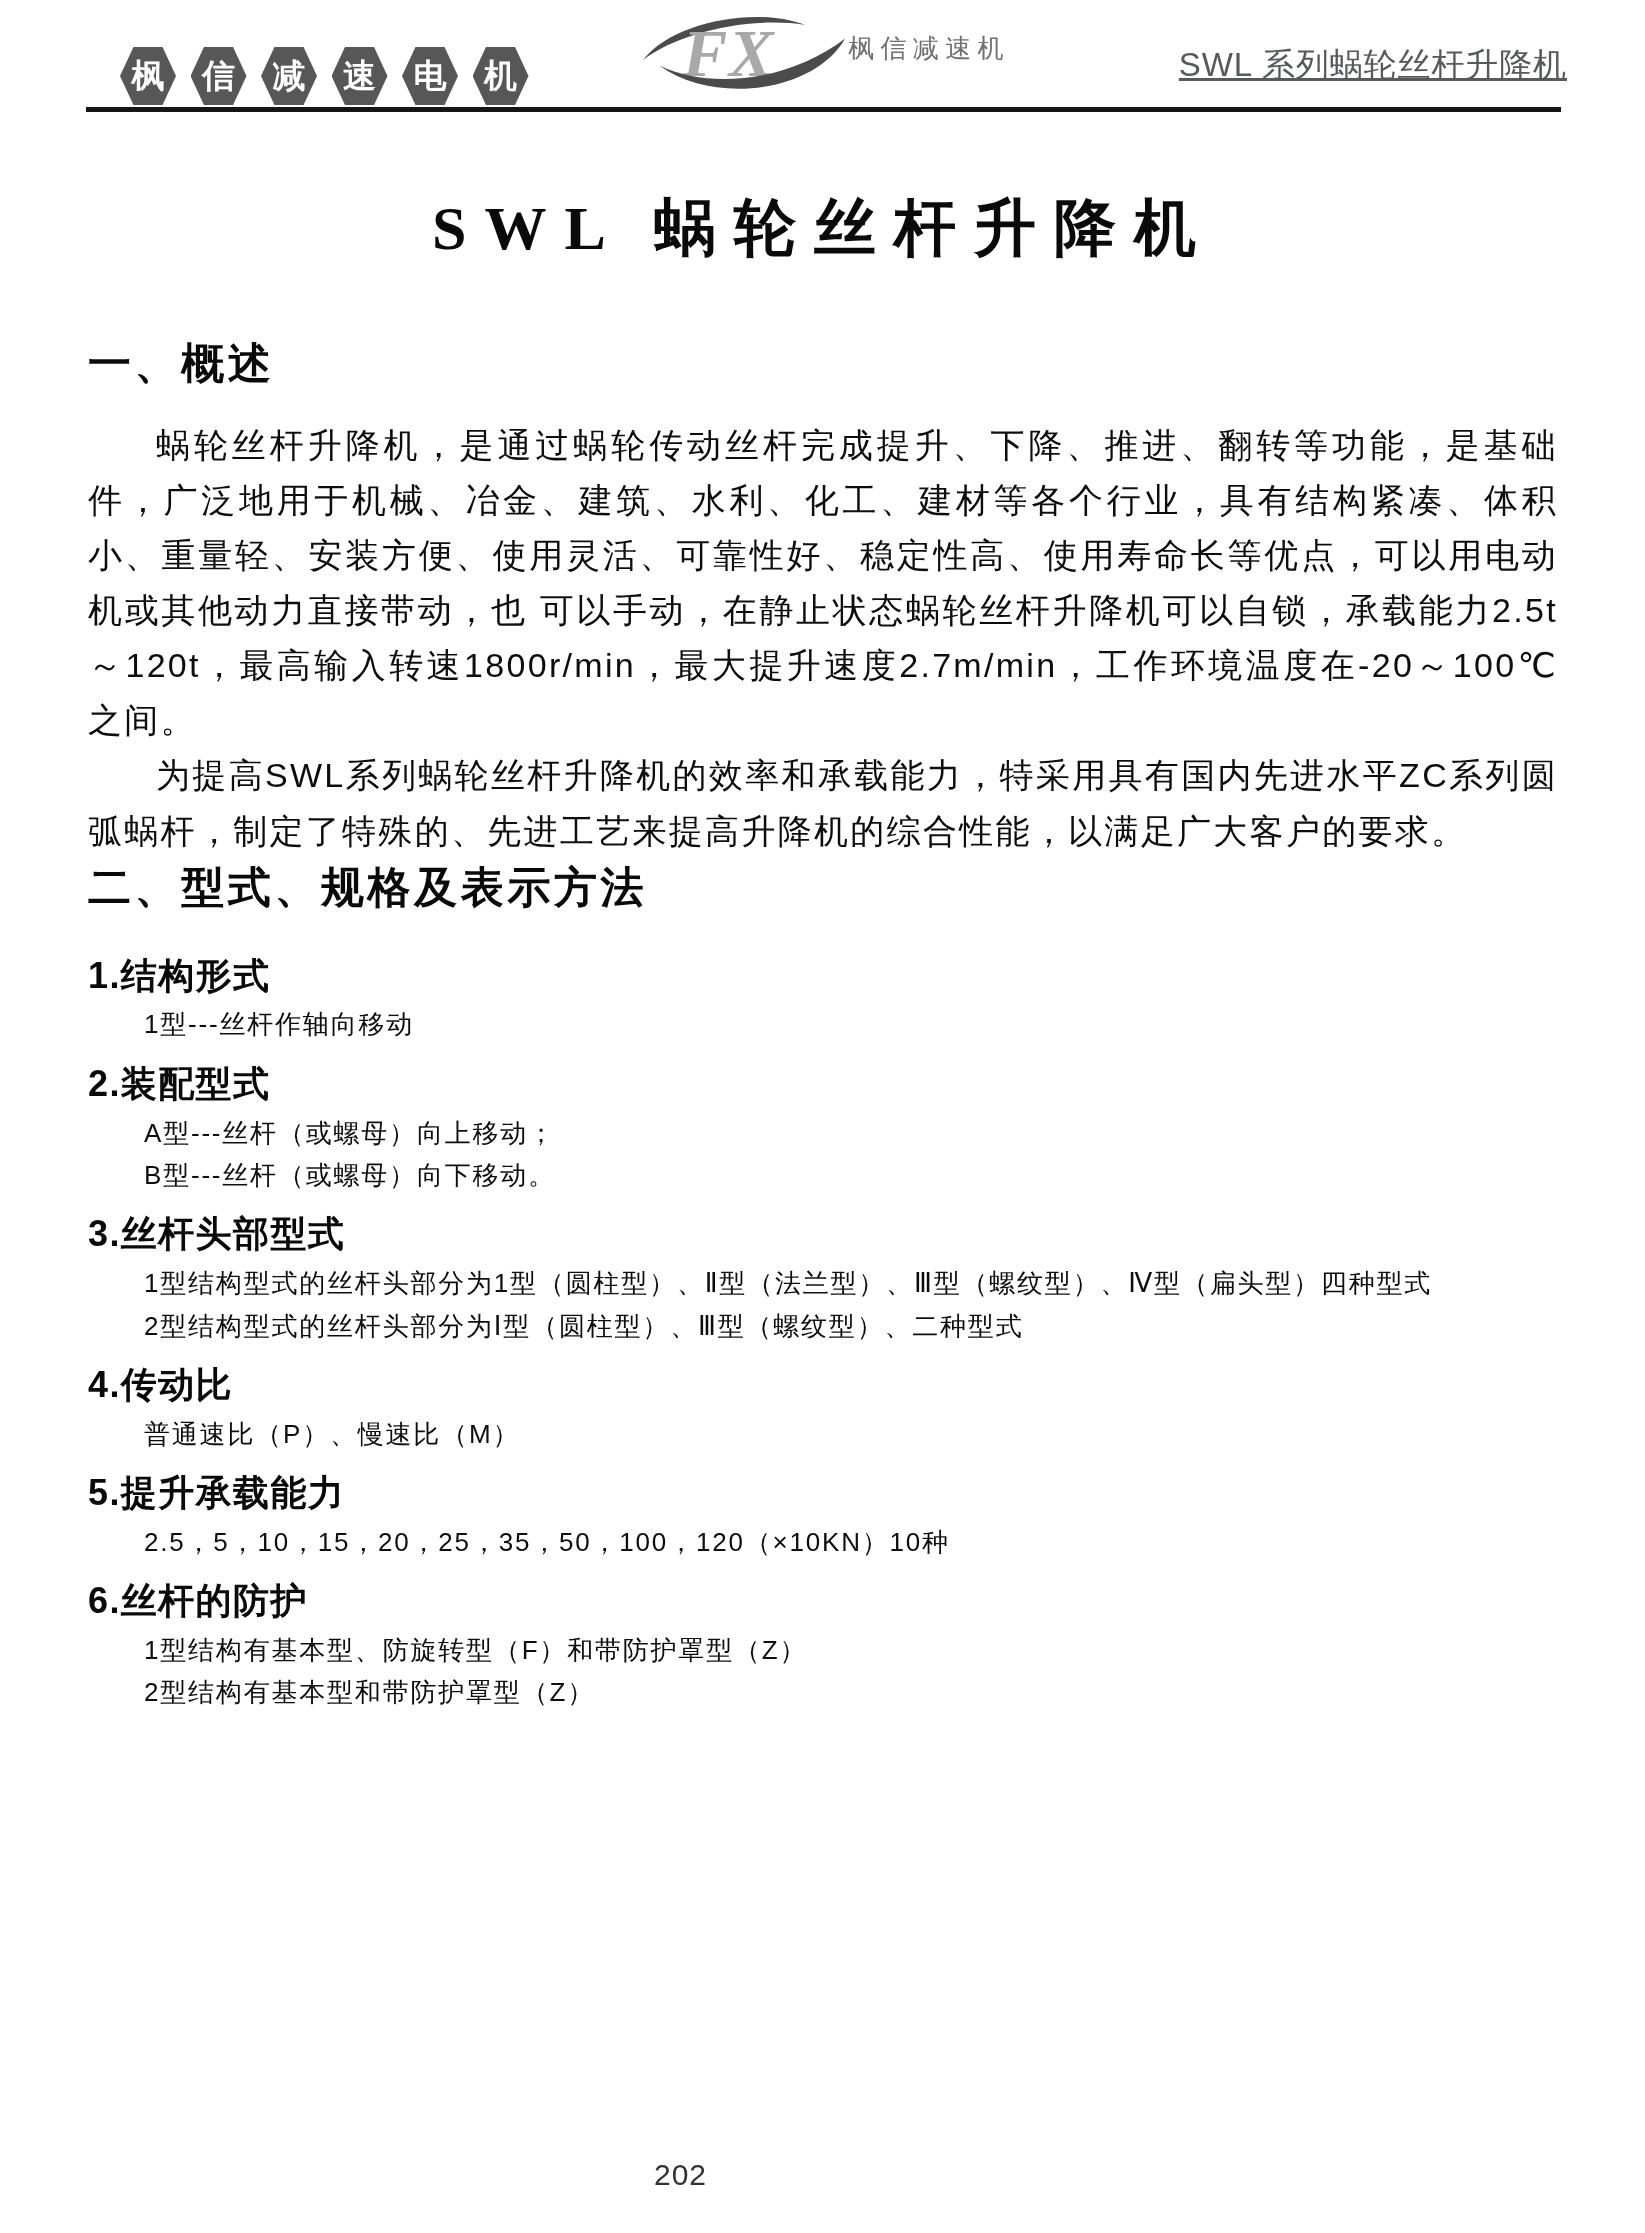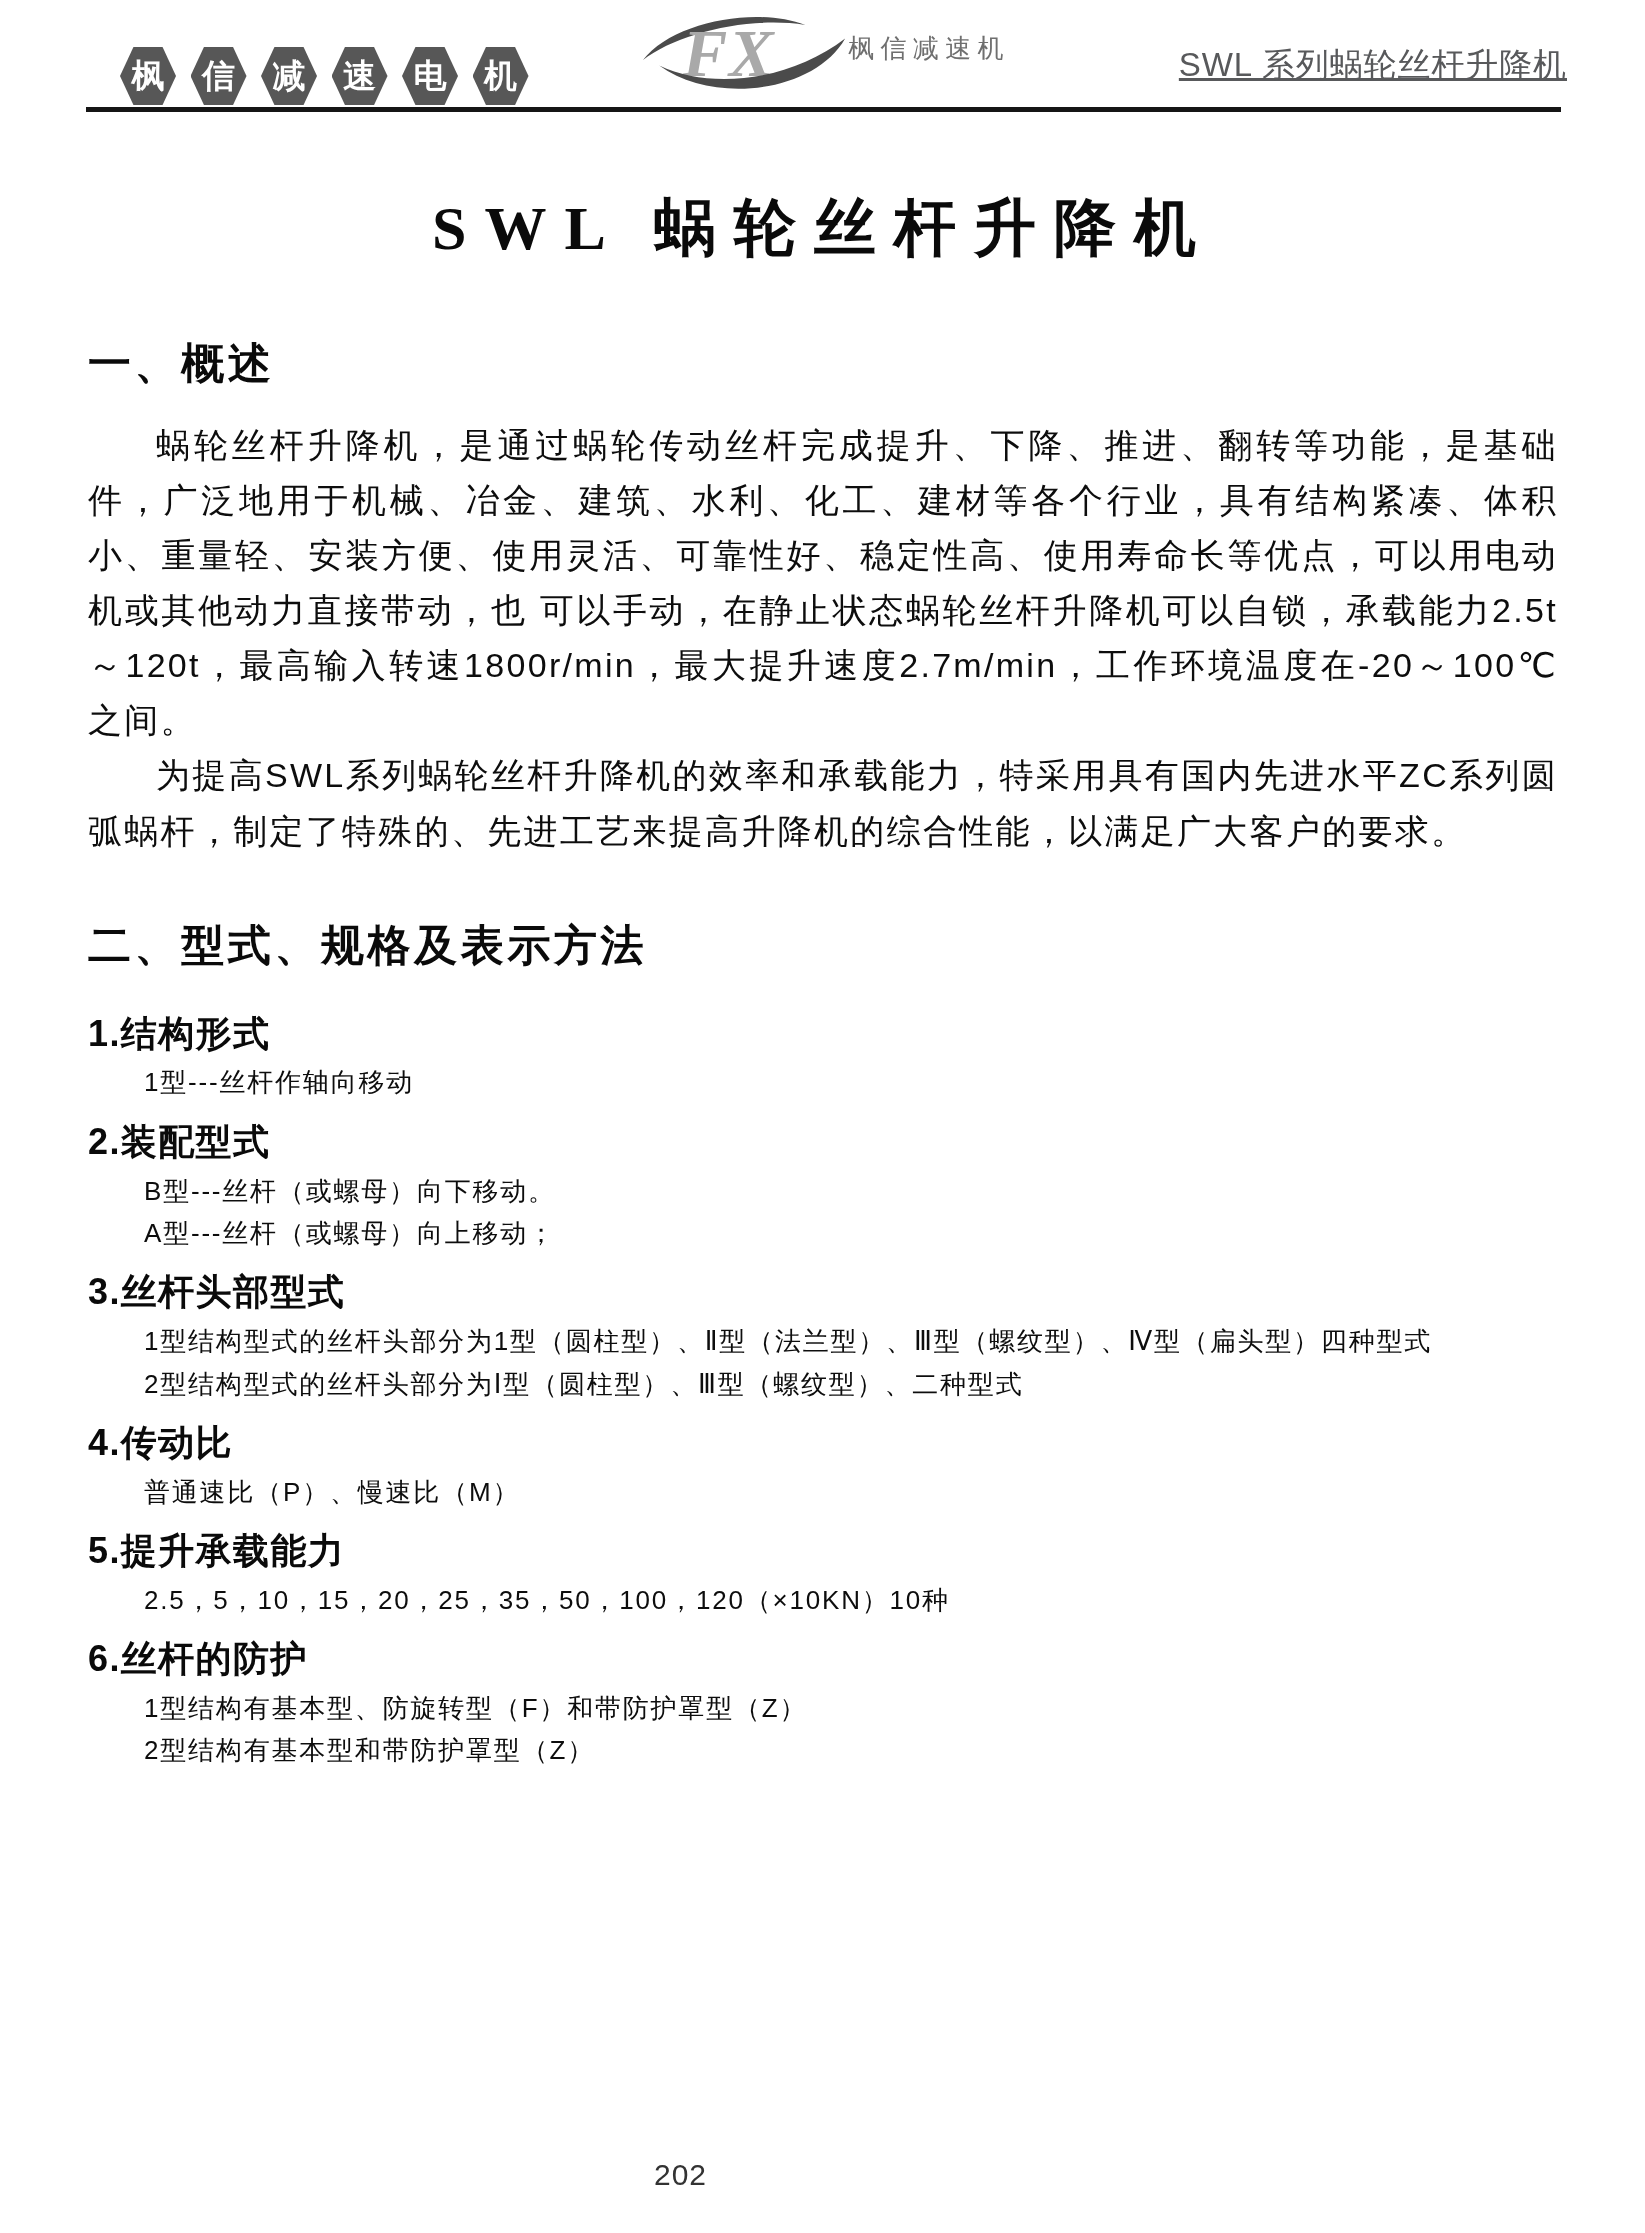--- a/index.html
+++ b/index.html
@@ -41,21 +41,21 @@
   h1.doc-title{
     margin-top:74px;text-align:center;
     font-family:"Liberation Serif","DejaVu Serif",serif;
     font-size:62px;font-weight:bold;letter-spacing:18px;color:#0a0a0a;
     white-space:nowrap;
   }
   h2.sec{
     font-size:43px;font-weight:900;letter-spacing:3.6px;color:#0a0a0a;
   }
   h2.sec.overview{margin-top:65px;margin-bottom:25px;}
-  h2.sec.spec{margin-top:58px;margin-bottom:31px;}
+  h2.sec.spec{margin-bottom:31px;}
   p.body-p{
     font-size:34px;line-height:1.62;letter-spacing:2.3px;
     text-align:justify;text-indent:2em;color:#0d0d0d;
   }
   .sub h3{
     font-size:36px;font-weight:900;letter-spacing:1.4px;color:#0a0a0a;
     line-height:1.55;margin-top:10px;
   }
   .sub p.line{
     font-size:26px;line-height:1.63;letter-spacing:1.8px;color:#0d0d0d;
@@ -101,22 +101,22 @@
 
   <h2 class="sec spec">二、型式、规格及表示方法</h2>
 
   <div class="sub">
     <h3>1.结构形式</h3>
     <p class="line">1型---丝杆作轴向移动</p>
   </div>
 
   <div class="sub">
     <h3>2.装配型式</h3>
+    <p class="line">A型---丝杆（或螺母）向上移动；</p>
     <p class="line">B型---丝杆（或螺母）向下移动。</p>
-    <p class="line">A型---丝杆（或螺母）向上移动；</p>
   </div>
 
   <div class="sub">
     <h3>3.丝杆头部型式</h3>
     <p class="line">1型结构型式的丝杆头部分为1型（圆柱型）、Ⅱ型（法兰型）、Ⅲ型（螺纹型）、Ⅳ型（扁头型）四种型式</p>
     <p class="line">2型结构型式的丝杆头部分为Ⅰ型（圆柱型）、Ⅲ型（螺纹型）、二种型式</p>
   </div>
 
   <div class="sub">
     <h3>4.传动比</h3>

